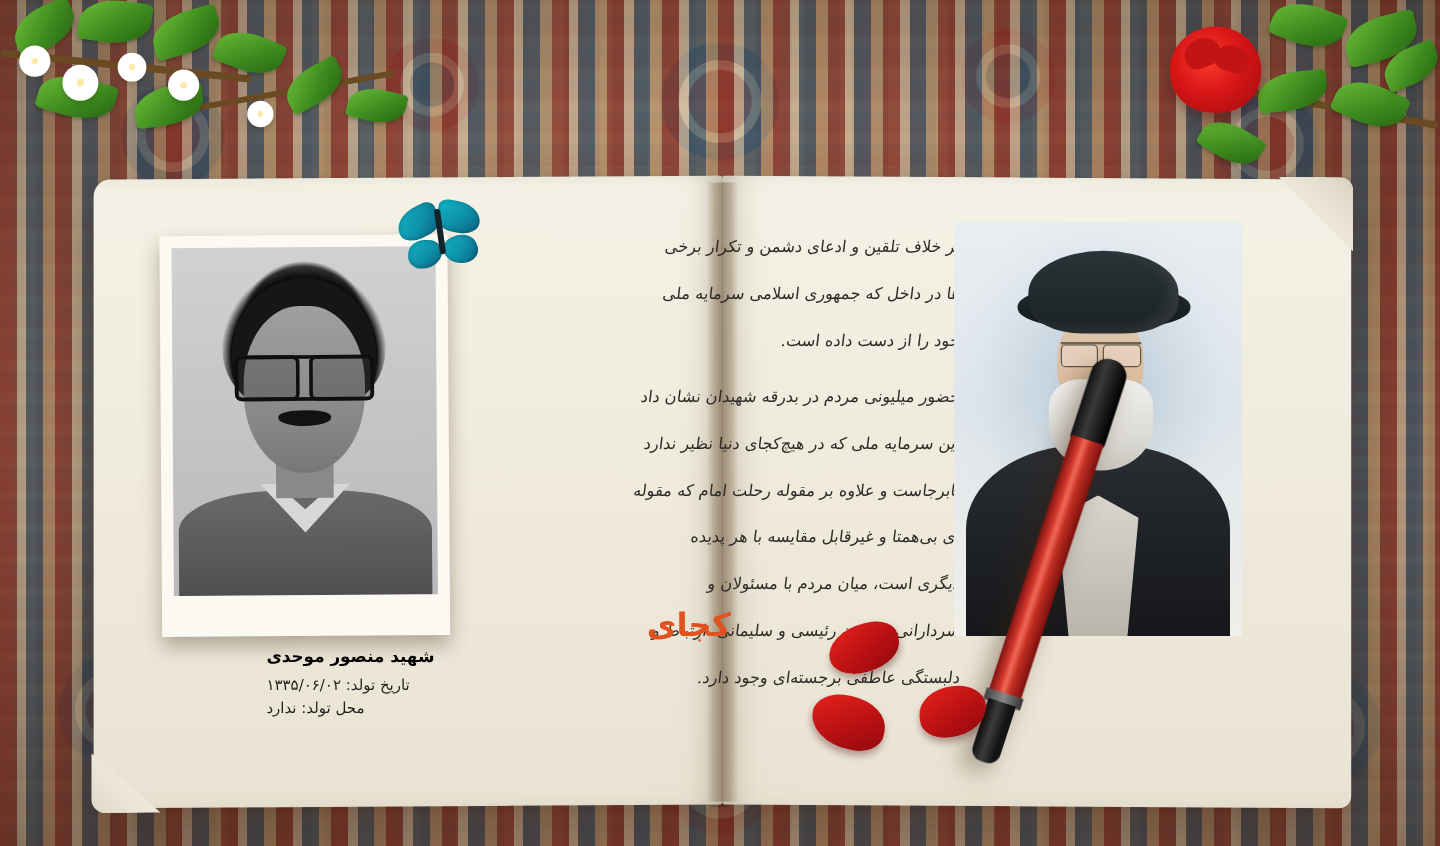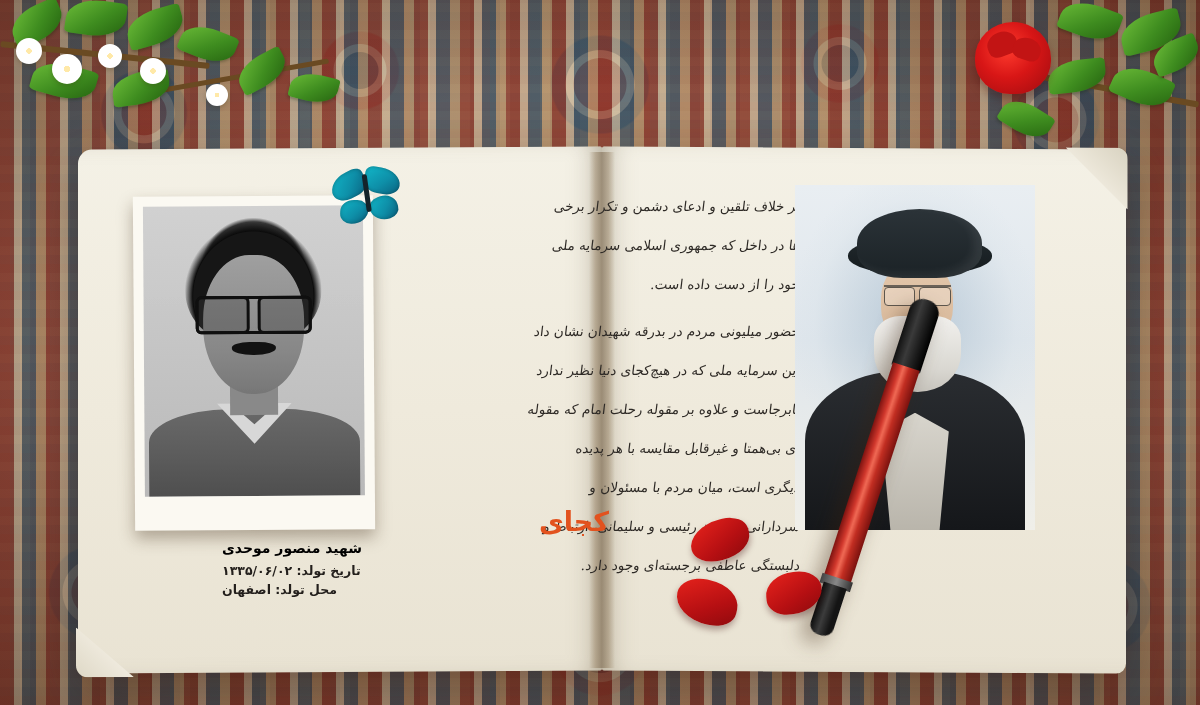--- a/index.html
+++ b/index.html
@@ -127,21 +127,21 @@
 
   
   .caption{
     position:absolute;right:636px;top:540px;width:342px;
     text-align:left;direction:rtl;
     font-family:"DejaVu Sans","Liberation Sans",sans-serif;
   }
   .caption .name{
     color:#000000;font-weight:bold;font-size:14px;margin-bottom:6px;letter-spacing:0;
   }
-  .caption .row{color:#231f1c;font-size:12.5px;line-height:18.5px;font-weight:bold;}
+  .caption .row{color:#231f1c;font-size:12.5px;line-height:18.5px;}
 
   
   .hand{
     position:absolute;left:430px;top:190px;width:370px;
     direction:rtl;text-align:right;
     color:#2e2a26;
     font-family:"DejaVu Serif","Liberation Serif",serif;
     font-size:13.5px;line-height:33px;
   }
   .hand p{margin:0 0 6px 0;transform:skewX(-7deg);}
@@ -258,21 +258,21 @@
       <div class="p-hair"></div>
       <div class="p-face"></div>
       <div class="p-glasses"></div>
       <div class="p-mous"></div>
     </div>
   </div>
 
   <div class="caption">
     <div class="name">شهید منصور موحدی</div>
     <div class="row">تاریخ تولد: ۱۳۳۵/۰۶/۰۲</div>
-    <div class="row">محل تولد: اصفهان</div>
+    <div class="row">محل تولد: ندارد</div>
   </div>
 
   <div class="hand">
     <p>بر خلاف تلقین و ادعای دشمن و تکرار برخی</p>
     <p>ها در داخل که جمهوری اسلامی سرمایه ملی</p>
     <p>خود را از دست داده است.</p>
     <p class="blk2">حضور میلیونی مردم در بدرقه شهیدان نشان داد</p>
     <p>این سرمایه ملی که در هیچ‌کجای دنیا نظیر ندارد</p>
     <p>پابرجاست و علاوه بر مقوله رحلت امام که مقوله</p>
     <p>ای بی‌همتا و غیرقابل مقایسه با هر پدیده</p>

